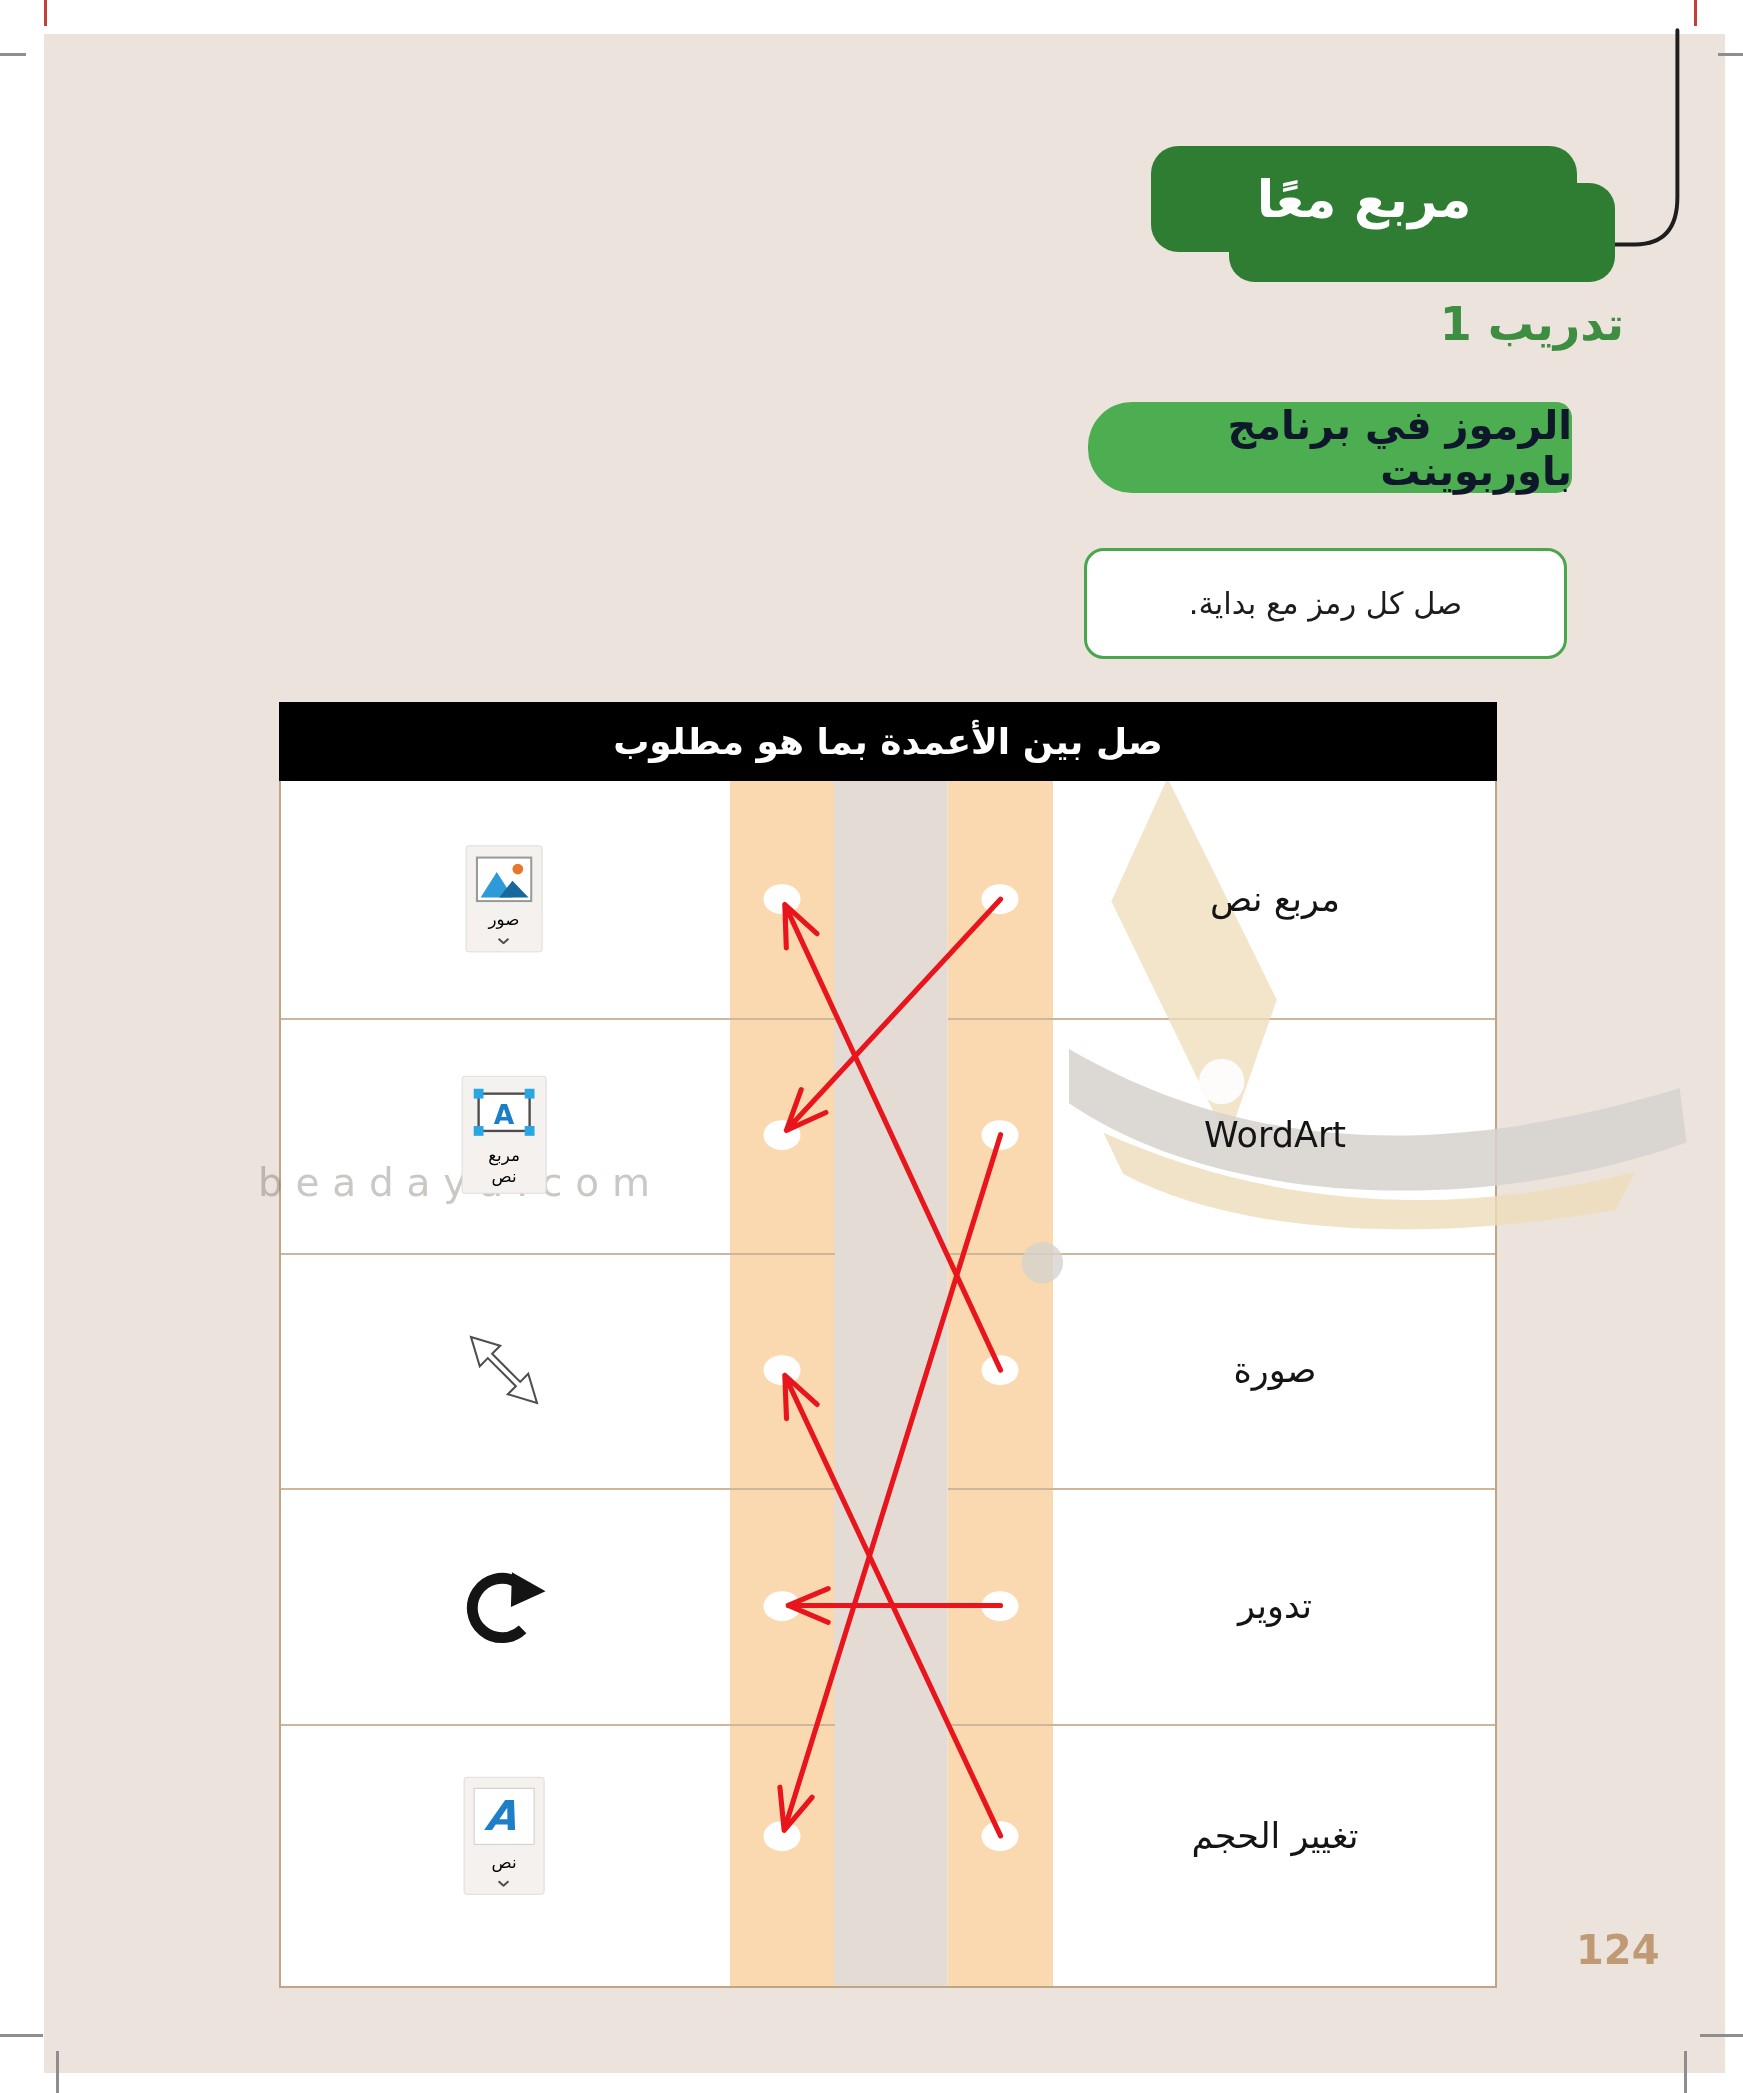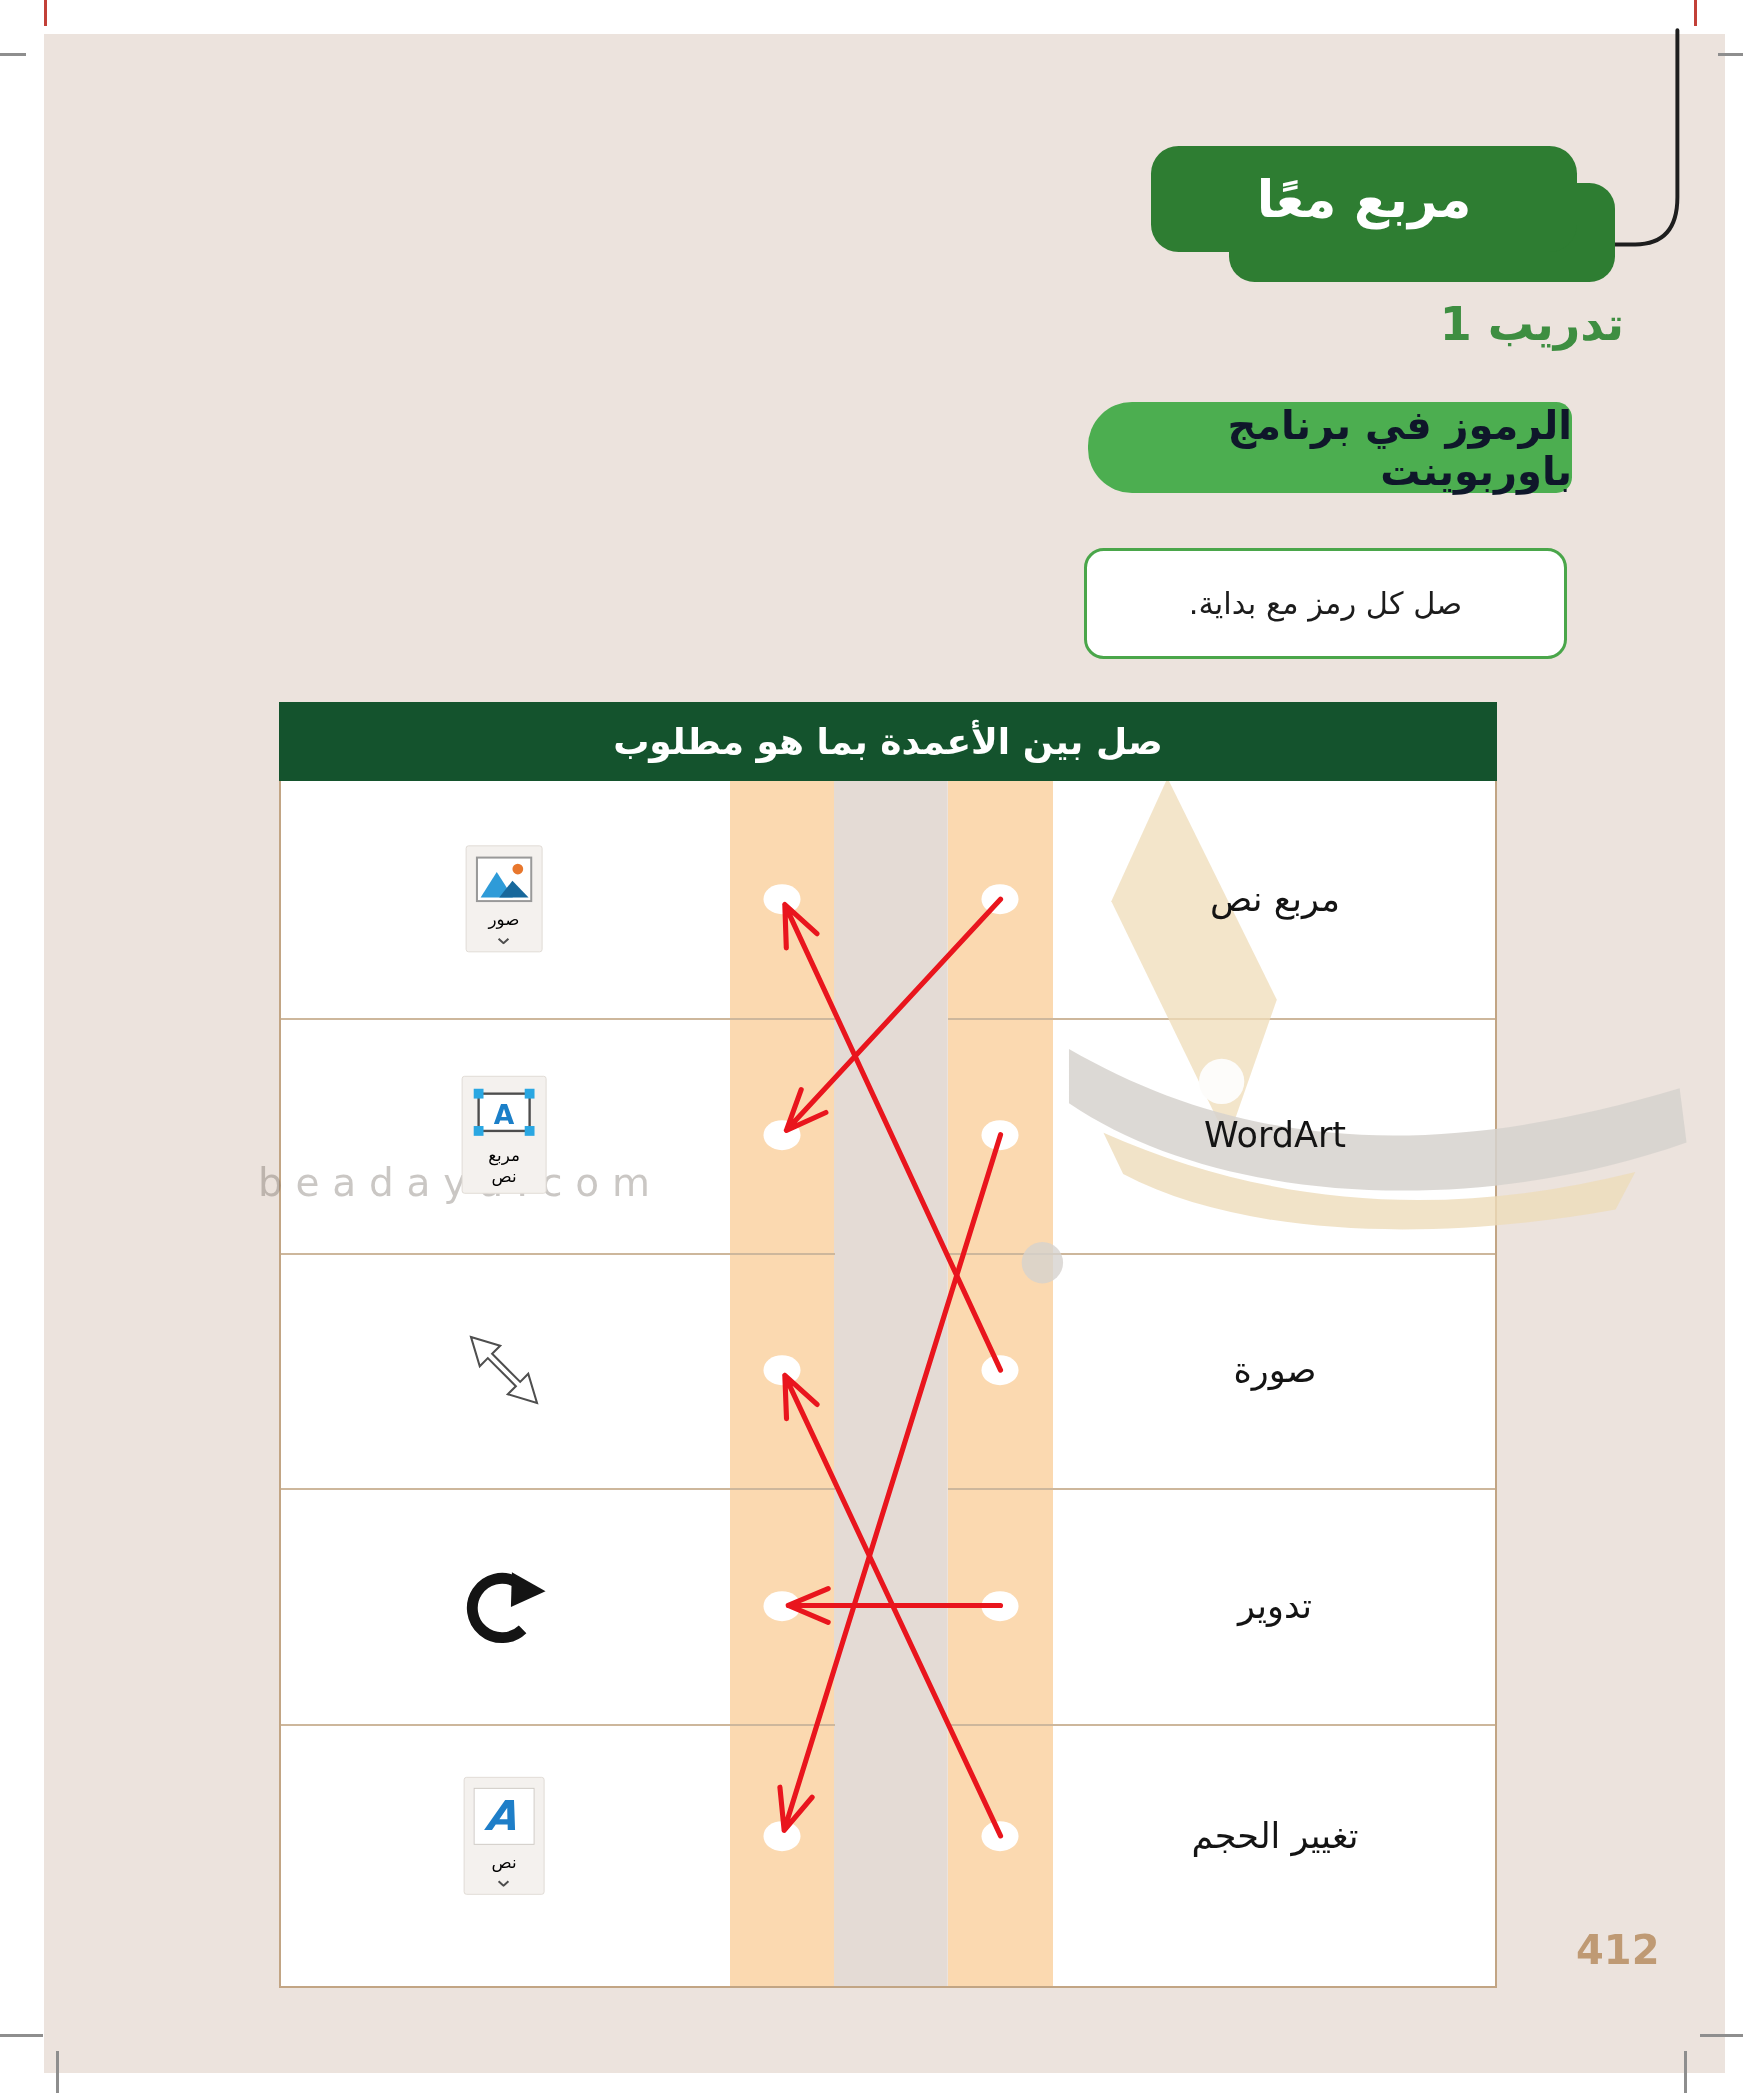--- a/index.html
+++ b/index.html
@@ -13,21 +13,21 @@
   #curve{position:absolute;left:1532px;top:17.7px;z-index:4}
   .badge-tab{position:absolute;left:1229px;top:183px;width:386px;height:99px;background:#2e7d32;border-radius:25.6px;z-index:5}
   .badge{position:absolute;left:1151px;top:146px;width:426px;height:106px;background:#2e7d32;border-radius:27.6px;display:flex;align-items:center;justify-content:center;z-index:6}
   .badge span{color:#ffffff;font-size:51px;font-weight:bold;direction:rtl}
   .exercise{position:absolute;right:120px;top:297px;font-size:46px;font-weight:bold;color:#3e8e41;direction:rtl;z-index:5}
   .topic{position:absolute;left:1088px;top:402px;width:484px;height:91px;background:#4cae50;border-radius:44px 15.8px 15.8px 44px;display:flex;align-items:center;justify-content:center;z-index:5}
   .topic span{color:#0f172a;font-size:40px;font-weight:bold;direction:rtl}
   .instruction{position:absolute;left:1084px;top:548px;width:483px;height:111px;background:#ffffff;border:3px solid #4aa64a;border-radius:19.7px;box-sizing:border-box;display:flex;align-items:center;justify-content:center;z-index:5}
   .instruction span{color:#1c1c1c;font-size:30.5px;direction:rtl}
   
-  .tbl-head{position:absolute;left:279px;top:702px;width:1218px;height:79px;background:#14532d;display:flex;align-items:center;justify-content:center;z-index:3}
+  .tbl-head{position:absolute;left:279px;top:702px;width:1218px;height:79px;background:#000000;display:flex;align-items:center;justify-content:center;z-index:3}
   .tbl-head span{color:#ffffff;font-size:36px;font-weight:bold;direction:rtl}
   #tbl-bg{position:absolute;left:0;top:0;z-index:1}
   #tbl-content{position:absolute;left:0;top:0;z-index:3}
   #lines{position:absolute;left:0;top:0;z-index:4;pointer-events:none}
   
   .watermark{position:absolute;left:0;top:0;width:1744px;height:2093px;z-index:2;pointer-events:none}
   .wm-big{position:absolute;left:227px;top:916px;width:867px;font-size:305px;font-weight:bold;color:rgba(100,90,82,0.22);text-align:center;direction:rtl;line-height:1.1}
   .wm-latin{position:absolute;left:258px;top:1160px;font-size:39px;letter-spacing:12.8px;color:rgba(100,90,82,0.34)}
   .wm-arabic{position:absolute;left:867px;top:1155px;font-size:37px;color:rgba(100,90,82,0.34);direction:rtl}
   
@@ -174,14 +174,14 @@
   </div>
 
 <svg id="lines" width="1744" height="2093" viewBox="0 0 1770 2125">
     <path d="M1015.5,913 L798.1,1147.6 M813.1,1106.2 L798.1,1147.6 L838.2,1129.5" fill="none" stroke="#e9151d" stroke-width="5.2" stroke-linecap="round" stroke-linejoin="round"></path>
     <path d="M1015.5,1152 L795.8,1858.3 M791.5,1814.5 L795.8,1858.3 L824.2,1824.7" fill="none" stroke="#e9151d" stroke-width="5.2" stroke-linecap="round" stroke-linejoin="round"></path>
     <path d="M1015.5,1391 L796.5,918.4 M829.1,948.0 L796.5,918.4 L798.0,962.4" fill="none" stroke="#e9151d" stroke-width="5.2" stroke-linecap="round" stroke-linejoin="round"></path>
     <path d="M1015.5,1630 L800.0,1630.0 M840.5,1612.9 L800.0,1630.0 L840.5,1647.1" fill="none" stroke="#e9151d" stroke-width="5.2" stroke-linecap="round" stroke-linejoin="round"></path>
     <path d="M1015.5,1864 L796.5,1396.4 M829.2,1425.9 L796.5,1396.4 L798.2,1440.4" fill="none" stroke="#e9151d" stroke-width="5.2" stroke-linecap="round" stroke-linejoin="round"></path>
   </svg>
 
-<div class="pagenum">412</div>
+<div class="pagenum">124</div>
 
 
 </body></html>

